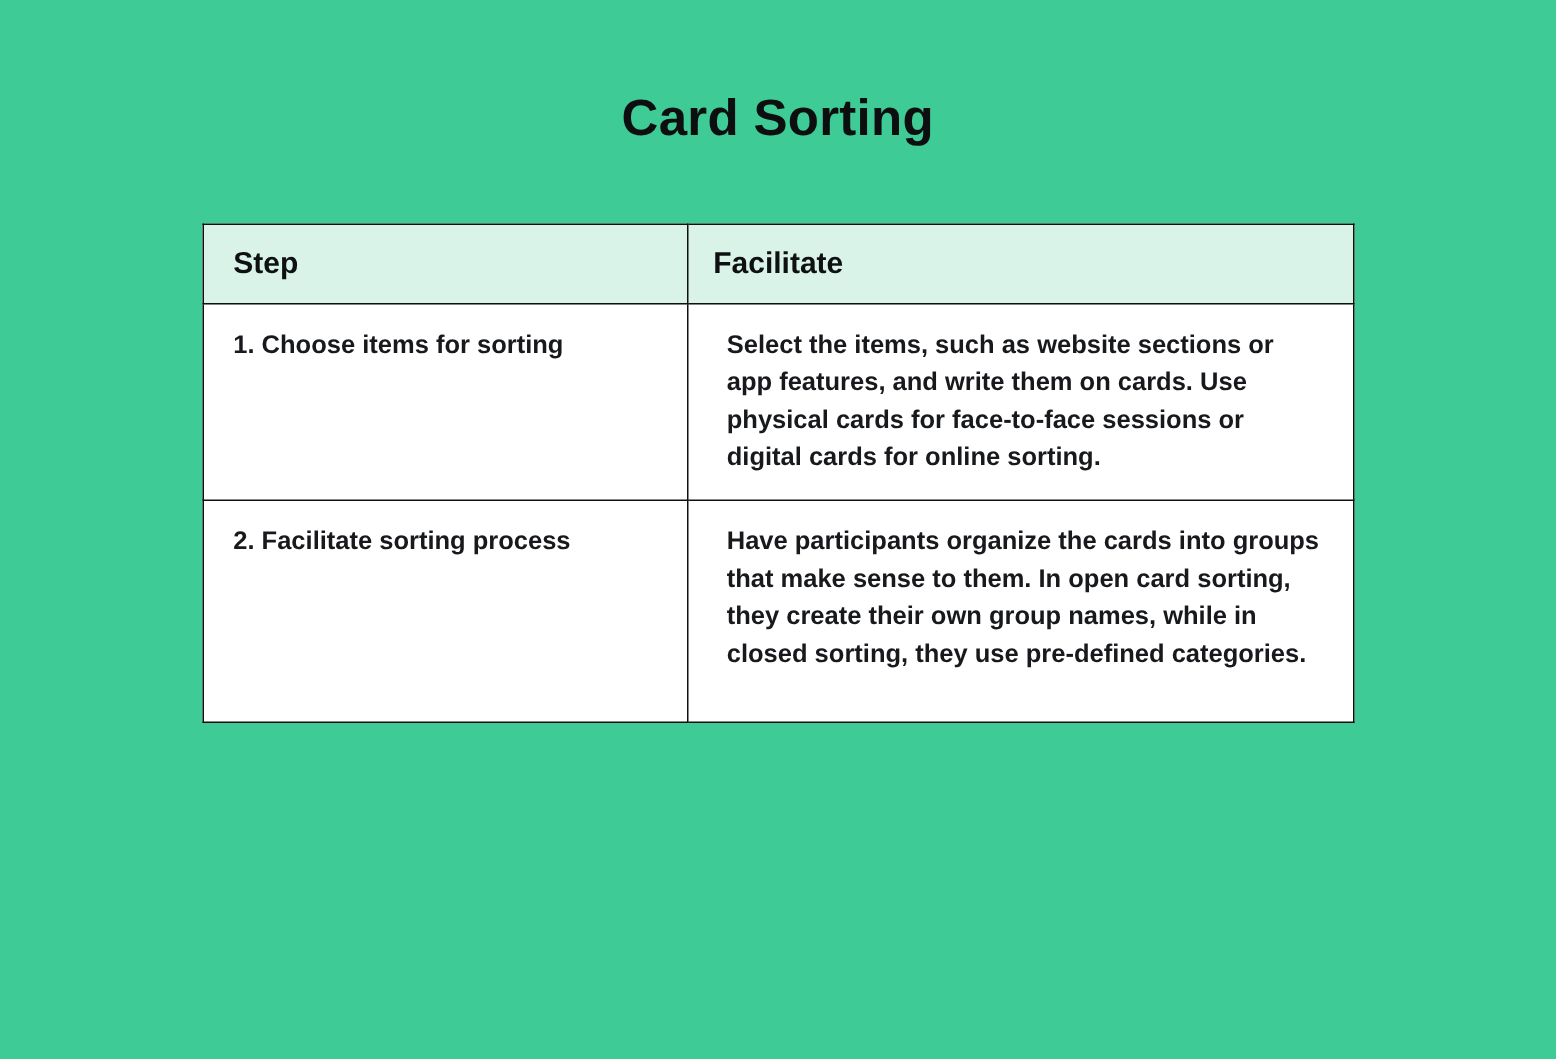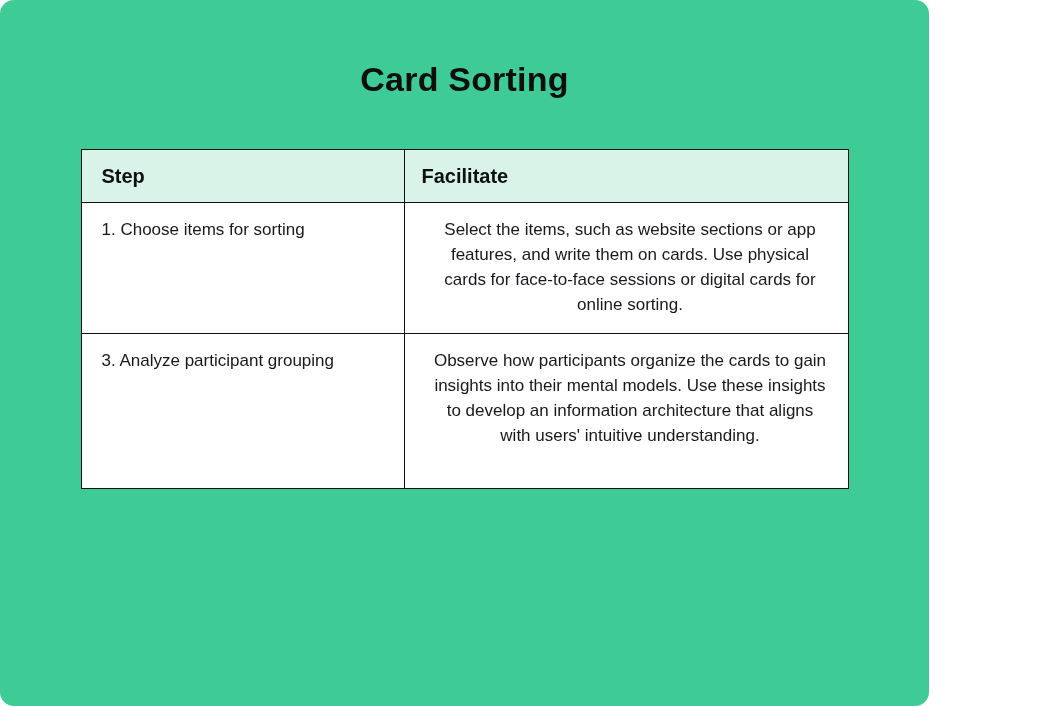--- a/index.html
+++ b/index.html
@@ -1,27 +1,26 @@
 <!DOCTYPE html>
 <html style="--bg: #3fcb96; --header-bg: #daf3e9; --border: #101010;"><head>
 <meta charset="utf-8">
 <style>
   html, body {
     margin: 0;
     padding: 0;
   }
   .page {
-    width: 929px;
+    width: 1037px;
     height: 706px;
     background: var(--bg, #3fcb96);
     font-family: "Liberation Sans", sans-serif;
     color: #15171a;
     overflow: hidden;
     box-sizing: border-box;
-    border-radius: 14px;
   }
   .title {
     margin: 0;
     padding-top: 60px;
     text-align: center;
     font-size: 34px;
     font-weight: 700;
     color: #0c0e10;
     letter-spacing: 0.2px;
   }
@@ -45,30 +44,29 @@
     font-weight: 700;
     color: #0e1012;
     padding: 15px 18px 15px 20px;
     line-height: 22px;
   }
   .steps-table th.desc-h {
     padding-left: 17px;
   }
   .steps-table td {
     font-size: 17px;
-    font-weight: 400;
+    font-weight: 700;
     line-height: 25px;
     vertical-align: top;
     padding: 14px 18px 16px 20px;
     color: #17191c;
   }
   .steps-table td.desc-cell {
     padding-left: 26px;
     padding-right: 18px;
-    text-align: center;
   }
   .steps-table tr.row-1 { height: 125px; }
   .steps-table tr.row-2 { height: 148px; }
   .steps-table tr.row-3 { height: 155px; }
 </style>
 </head>
 <body>
 
 <div class="page">
 
@@ -83,20 +81,20 @@
       <tr>
         <th class="step-h">Step</th>
         <th class="desc-h">Facilitate</th>
       </tr>
     </thead>
     <tbody>
       <tr class="row-1">
         <td class="step-cell">1. Choose items for sorting</td>
         <td class="desc-cell">Select the items, such as website sections or app features, and write them on cards. Use physical cards for face-to-face sessions or digital cards for online sorting.</td>
       </tr>
-      <tr class="row-3">
-        <td class="step-cell">3. Analyze participant grouping</td>
-        <td class="desc-cell">Observe how participants organize the cards to gain insights into their mental models. Use these insights to develop an information architecture that aligns with users' intuitive understanding.</td>
+      <tr class="row-2">
+        <td class="step-cell">2. Facilitate sorting process</td>
+        <td class="desc-cell">Have participants organize the cards into groups that make sense to them. In open card sorting, they create their own group names, while in closed sorting, they use pre-defined categories.</td>
       </tr>
     </tbody>
   </table>
 
 </div>
 
 </body></html>

